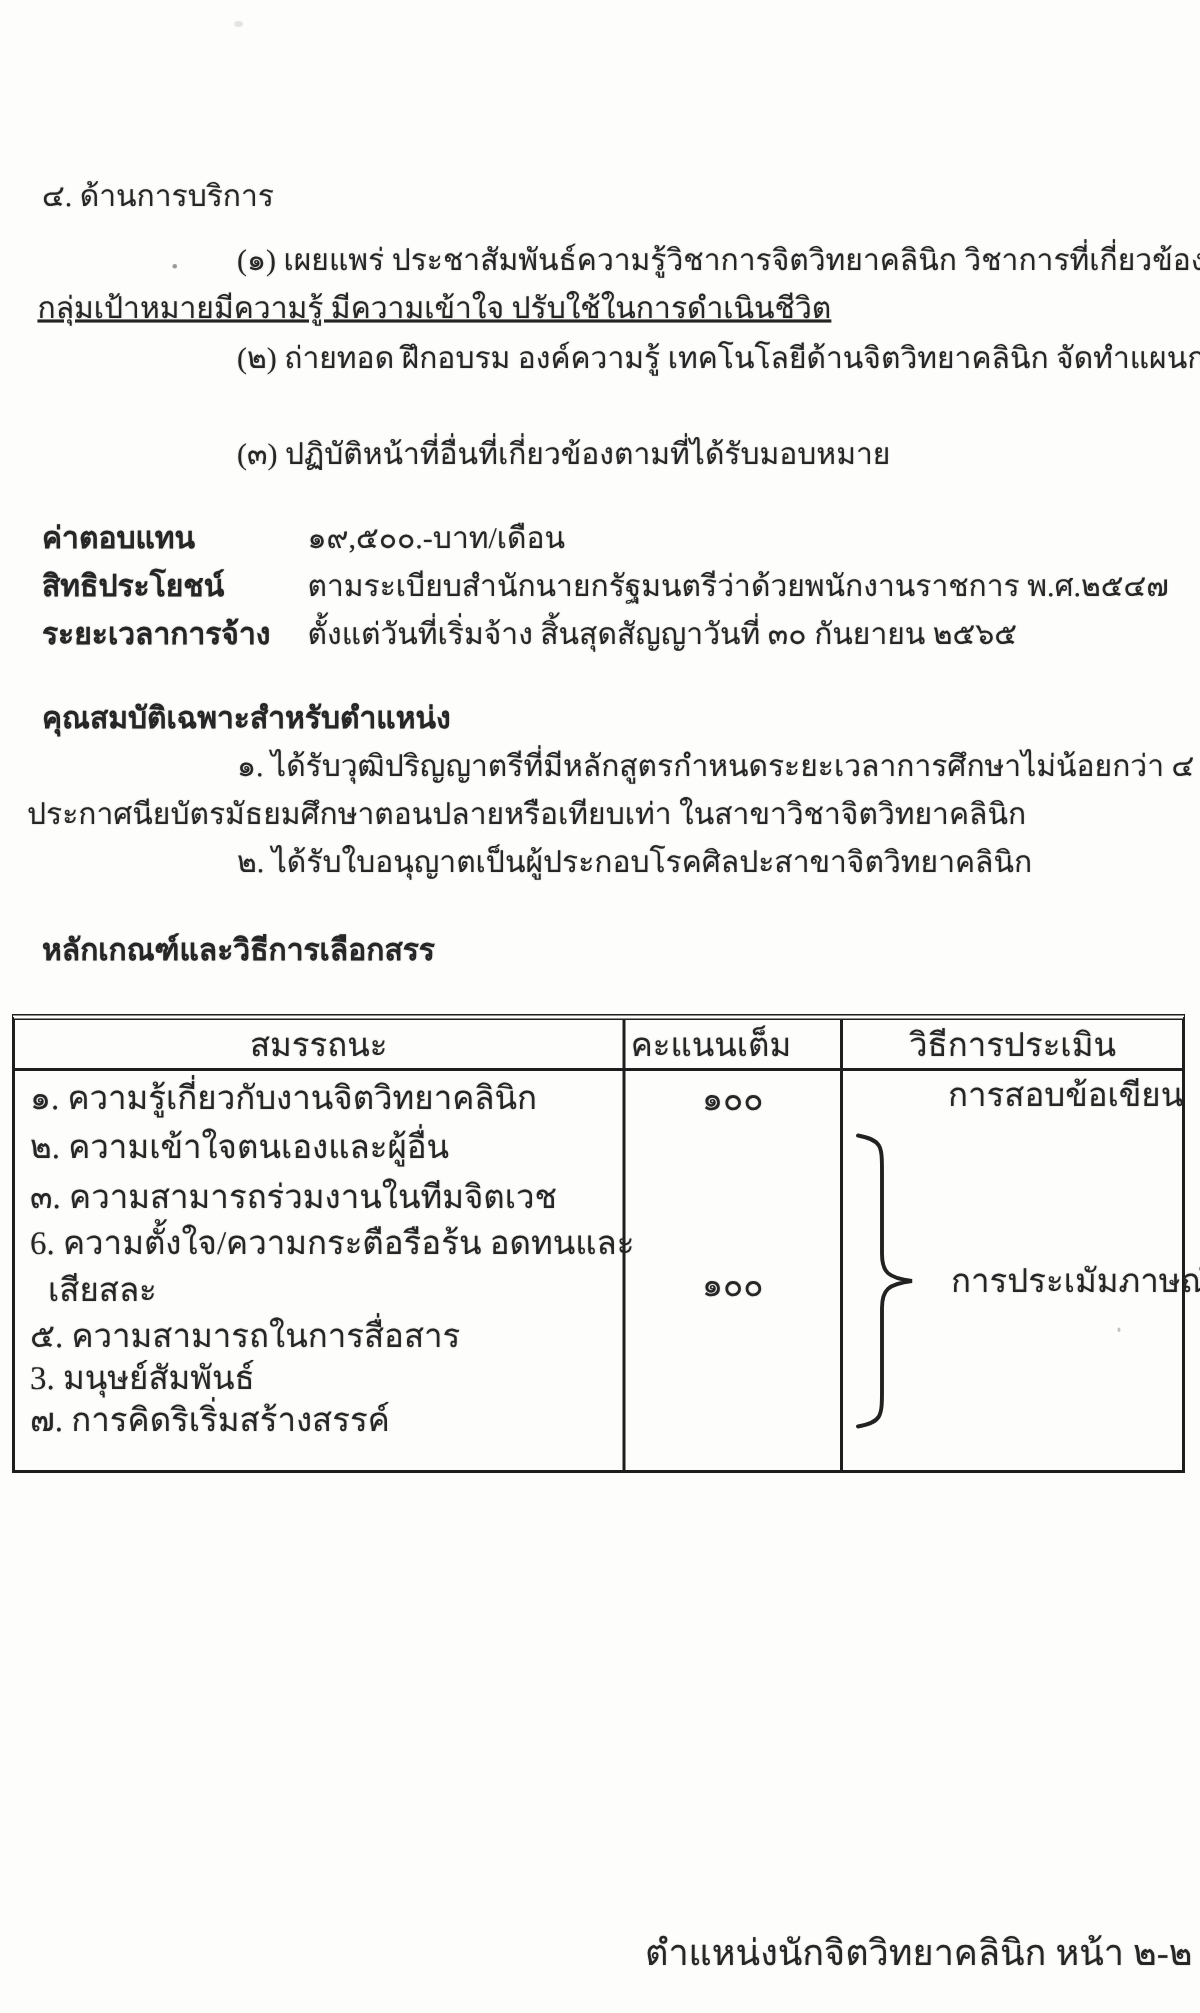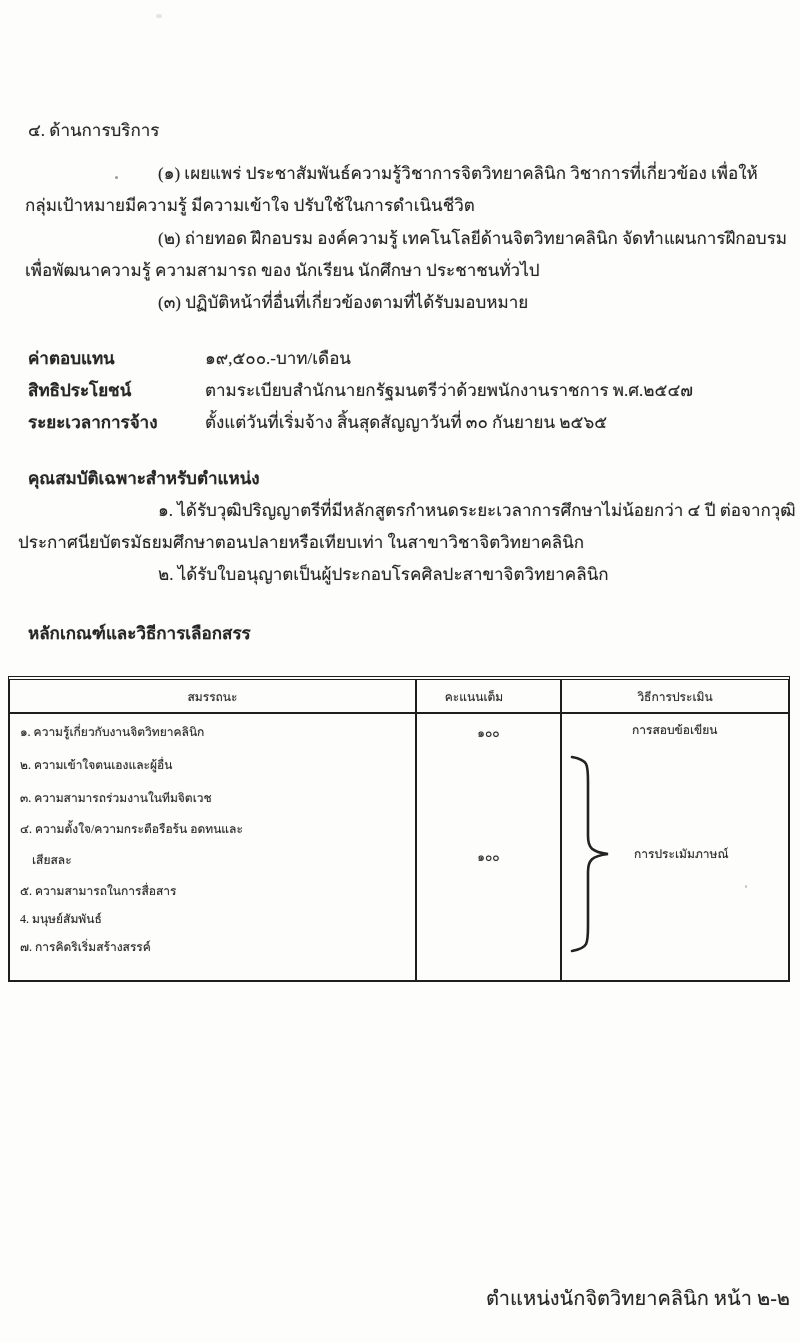--- a/index.html
+++ b/index.html
@@ -7,62 +7,61 @@
     position:relative;
     width:800px;height:1342px;
     margin:0 auto;
     background:#fdfdfc;
     font-family:"Liberation Serif","DejaVu Serif",serif;
     color:#262626;
     overflow:hidden;
   }
   .line{
     position:absolute;
-    font-size:17px;
+    font-size:20px;
     line-height:24px;
     white-space:nowrap;
     text-shadow:0 0 1px rgba(30,30,30,0.35);
   }
   .bold{font-weight:bold;}
   
   .ctable{
     position:absolute;
     left:8px;top:676px;
     width:782px;height:306px;
     border:2px solid #1e1e1e;
     border-top:4px double #1e1e1e;
     box-sizing:border-box;
   }
   .vline{position:absolute;top:0;bottom:0;width:2px;background:#1e1e1e;}
   .hline{position:absolute;left:0;right:0;height:2px;background:#1e1e1e;}
   .cell-line{
     position:absolute;
-    font-size:12px;line-height:24px;white-space:nowrap;
+    font-size:22px;line-height:24px;white-space:nowrap;
     text-shadow:0 0 1px rgba(30,30,30,0.35);
   }
   .centered{text-align:center;}
   .speckle{position:absolute;background:#9a9a9a;border-radius:50%;}
   .footer{
     position:absolute;
     left:430px;top:1282px;width:360px;
     text-align:right;
-    font-size:20px;white-space:nowrap;
+    font-size:24px;white-space:nowrap;
     text-shadow:0 0 1px rgba(30,30,30,0.35);
   }
 </style>
 </head>
 <body>
 
 <div class="page">
 
   <div class="line" style="left:28px;top:119px;">๔. ด้านการบริการ</div>
   <div class="line" style="left:158px;top:162px;">(๑) เผยแพร่ ประชาสัมพันธ์ความรู้วิชาการจิตวิทยาคลินิก วิชาการที่เกี่ยวข้อง เพื่อให้</div>
-  <div class="line" style="left:25px;top:194px;">กลุ่มเป้าหมายมีความรู้ มีความเข้าใจ ปรับใช้ในการดำเนินชีวิต</div>
+  <div class="line" style="left:25px;top:194px;text-decoration:underline;">กลุ่มเป้าหมายมีความรู้ มีความเข้าใจ ปรับใช้ในการดำเนินชีวิต</div>
   <div class="line" style="left:158px;top:227px;">(๒) ถ่ายทอด ฝึกอบรม องค์ความรู้ เทคโนโลยีด้านจิตวิทยาคลินิก จัดทำแผนการฝึกอบรม</div>
-  <div class="line" style="left:25px;top:259px;">เพื่อพัฒนาความรู้ ความสามารถ ของ นักเรียน นักศึกษา ประชาชนทั่วไป</div>
   <div class="line" style="left:158px;top:291px;">(๓) ปฏิบัติหน้าที่อื่นที่เกี่ยวข้องตามที่ได้รับมอบหมาย</div>
 
   <div class="line bold" style="left:28px;top:347px;">ค่าตอบแทน</div>
   <div class="line" style="left:205px;top:347px;">๑๙,๕๐๐.-บาท/เดือน</div>
   <div class="line bold" style="left:28px;top:379px;">สิทธิประโยชน์</div>
   <div class="line" style="left:205px;top:379px;">ตามระเบียบสำนักนายกรัฐมนตรีว่าด้วยพนักงานราชการ  พ.ศ.๒๕๔๗</div>
   <div class="line bold" style="left:28px;top:411px;">ระยะเวลาการจ้าง</div>
   <div class="line" style="left:205px;top:411px;">ตั้งแต่วันที่เริ่มจ้าง  สิ้นสุดสัญญาวันที่ ๓๐  กันยายน ๒๕๖๕</div>
 
   <div class="line bold" style="left:28px;top:467px;text-align:center;">คุณสมบัติเฉพาะสำหรับตำแหน่ง</div>
@@ -77,24 +76,24 @@
     <div class="vline" style="left:550px;"></div>
     <div class="hline" style="top:32px;"></div>
 
     <div class="cell-line centered" style="left:0;top:5px;width:405px;">สมรรถนะ</div>
     <div class="cell-line centered" style="left:407px;top:5px;width:114px;">คะแนนเต็ม</div>
     <div class="cell-line centered" style="left:552px;top:5px;width:226px;">วิธีการประเมิน</div>
 
     <div class="cell-line" style="left:10px;top:40px;">๑. ความรู้เกี่ยวกับงานจิตวิทยาคลินิก</div>
     <div class="cell-line" style="left:10px;top:73px;">๒. ความเข้าใจตนเองและผู้อื่น</div>
     <div class="cell-line" style="left:10px;top:106px;">๓. ความสามารถร่วมงานในทีมจิตเวช</div>
-    <div class="cell-line" style="left:10px;top:137px;">๔. ความตั้งใจ/ความกระตือรือร้น อดทนและ</div>
+    <div class="cell-line" style="left:10px;top:137px;">6. ความตั้งใจ/ความกระตือรือร้น อดทนและ</div>
     <div class="cell-line" style="left:22px;top:168px;">เสียสละ</div>
     <div class="cell-line" style="left:10px;top:199px;">๕. ความสามารถในการสื่อสาร</div>
-    <div class="cell-line" style="left:10px;top:227px;">4. มนุษย์สัมพันธ์</div>
+    <div class="cell-line" style="left:10px;top:227px;">3. มนุษย์สัมพันธ์</div>
     <div class="cell-line" style="left:10px;top:255px;">๗. การคิดริเริ่มสร้างสรรค์</div>
 
     <div class="cell-line centered" style="left:407px;top:41px;width:143px;">๑๐๐</div>
     <div class="cell-line centered" style="left:407px;top:165px;width:143px;">๑๐๐</div>
 
     <div class="cell-line" style="left:622px;top:38px;">การสอบข้อเขียน</div>
     <div class="cell-line" style="left:624px;top:162px;">การประเมัมภาษณ์</div>
 
     <svg width="52" height="200" viewBox="0 0 52 200" style="position:absolute;left:552px;top:74px;">
       <path d="M 10 3 C 26 6, 26 10, 26 28 L 26 82 C 26 94, 30 98, 46 100 C 30 102, 26 106, 26 118 L 26 172 C 26 190, 26 194, 10 197" fill="none" stroke="#222222" stroke-width="2.6" stroke-linecap="round"></path>

